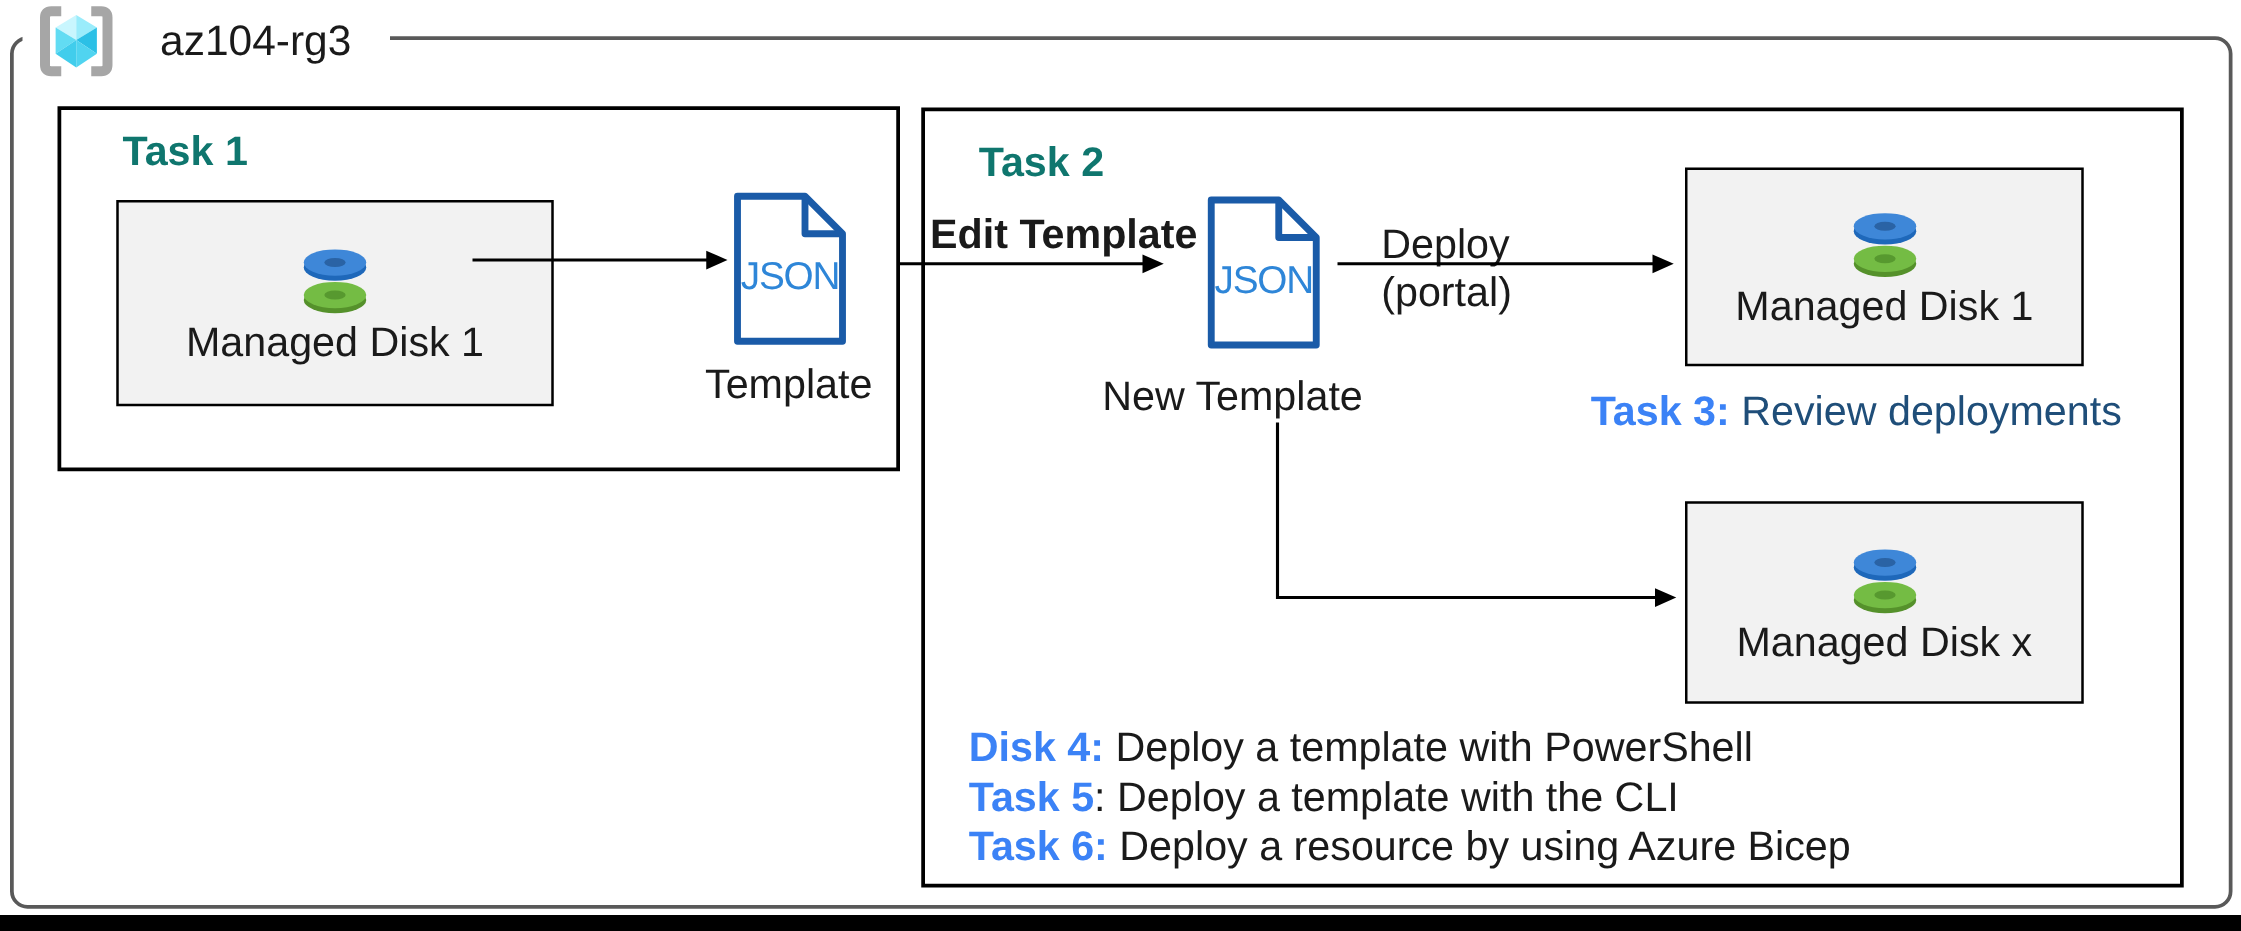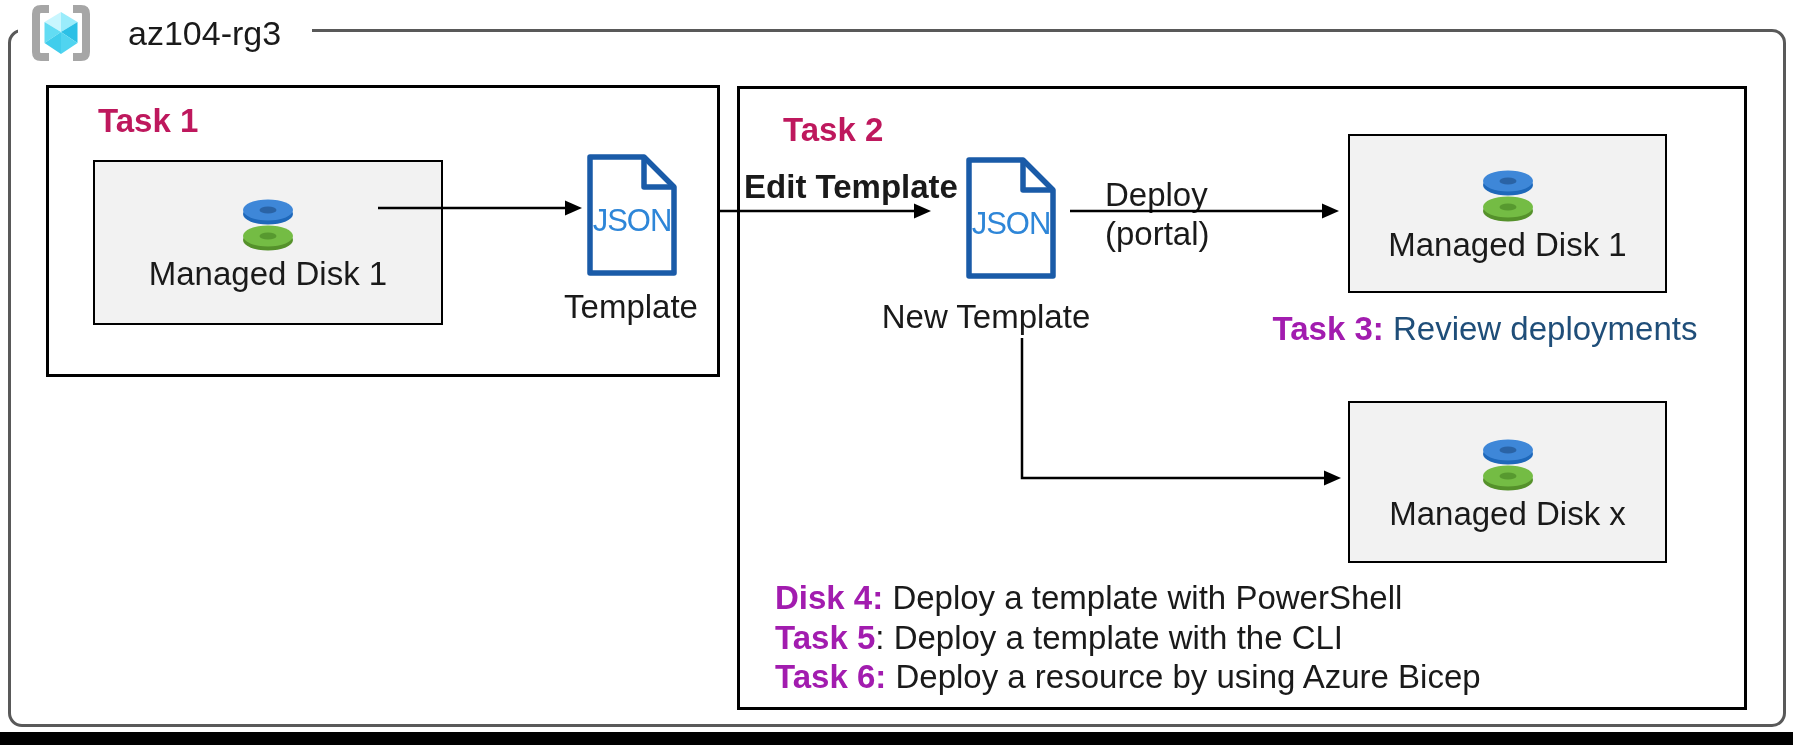--- a/index.html
+++ b/index.html
@@ -13,21 +13,21 @@
     left:8px;top:29px;width:1778px;height:698px;
     border:3px solid #595959;border-radius:14px;box-sizing:border-box;background:transparent;
   }
   .rg-mask{left:18px;top:23px;width:294px;height:18px;background:#ffffff;}
   .rg-icon{left:28px;top:2px;width:66px;height:62px;}
   .rg-label{left:128px;top:14px;font-size:34px;line-height:38px;white-space:nowrap;}
   
   .task-box{border:3px solid #000;box-sizing:border-box;background:#fff;}
   .task1-box{left:46px;top:85px;width:674px;height:292px;}
   .task2-box{left:737px;top:86px;width:1010px;height:624px;}
-  .task-title{font-weight:bold;font-size:33px;line-height:36px;color:#be185d;white-space:nowrap;}
+  .task-title{font-weight:bold;font-size:33px;line-height:36px;color:#0f766e;white-space:nowrap;}
   .task1-title{left:98px;top:103px;}
   .task2-title{left:783px;top:112px;text-align:center;}
   
   .disk-box{
     background:#F2F2F2;border:2.5px solid #000;box-sizing:border-box;
     display:flex;flex-direction:column;align-items:center;justify-content:center;gap:5px;
   }
   .md1-box{left:93px;top:160px;width:350px;height:165px;}
   .md2-box{left:1348px;top:134px;width:319px;height:159px;}
   .md3-box{left:1348px;top:401px;width:319px;height:162px;}
@@ -38,21 +38,21 @@
   .json1{left:586px;top:153px;}
   .json2{left:965px;top:156px;}
   
   .lbl{font-size:33px;line-height:38px;white-space:nowrap;}
   .center{transform:translateX(-50%);}
   .template-label{left:631px;top:288px;}
   .edit-template-label{left:851px;top:168px;font-weight:bold;}
   .deploy-label{left:1105px;top:175px;line-height:39px;}
   .new-template-label{left:986px;top:298px;}
   .task3-label{left:1485px;top:310px;color:#1F4E79;}
-  .bold-navy{font-weight:bold;color:#a21caf;}
+  .bold-navy{font-weight:bold;color:#3b82f6;}
   
   .tasks-block{left:775px;top:578px;font-size:33px;line-height:39.5px;}
   .tasks-block .row{white-space:nowrap;}
   
   .connectors{left:0;top:0;width:1793px;height:745px;pointer-events:none;}
   
   .bottom-bar{left:0;top:732px;width:1793px;height:13px;background:#000;}
 </style>
 </head>
 <body>

